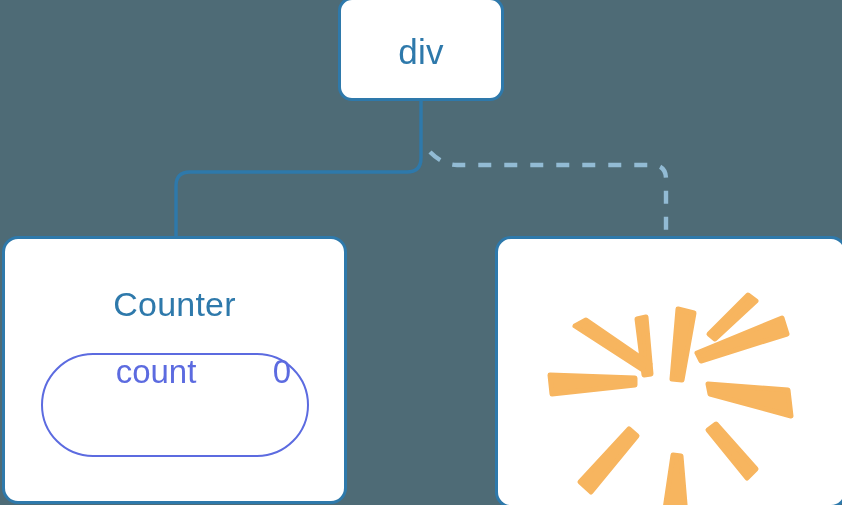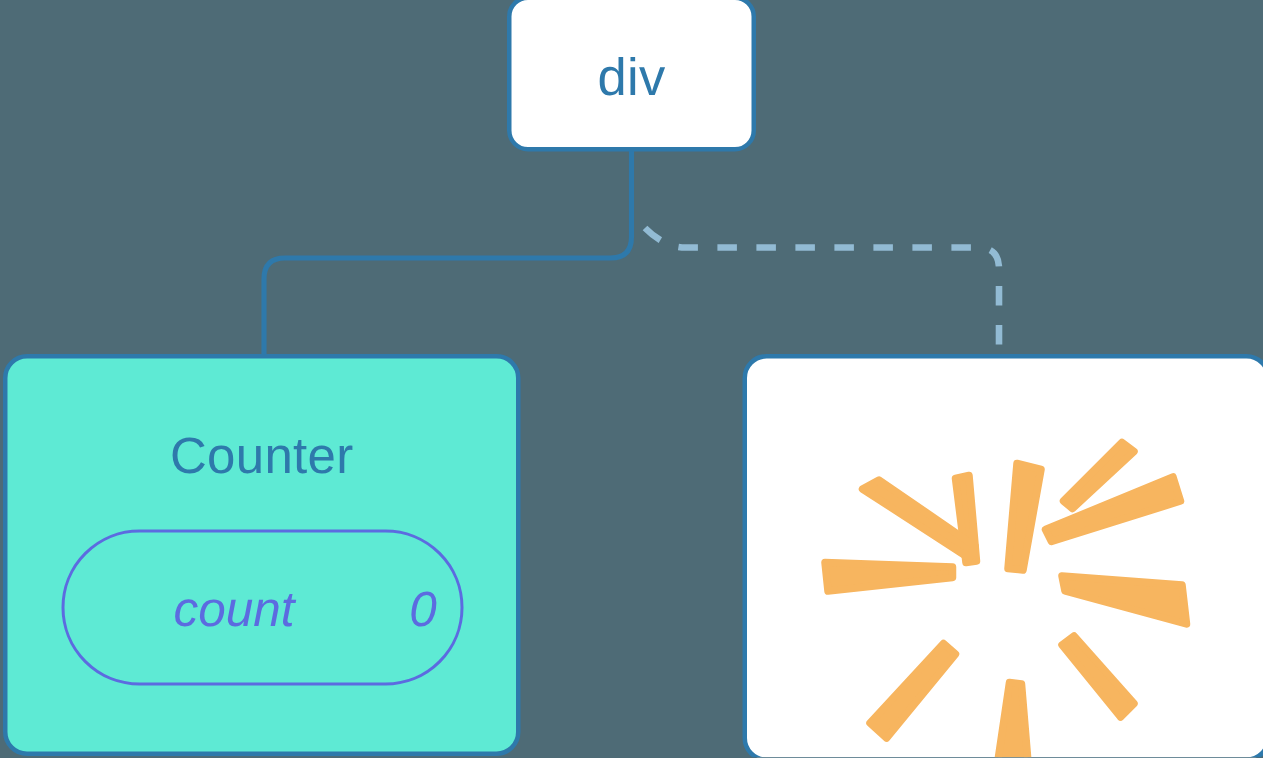--- a/index.html
+++ b/index.html
@@ -68,22 +68,21 @@
   }
   .state-pill {
     position: relative;
     margin-top: 32px;
     width: 268px;
     height: 104px;
     border: 2px solid #5c6be0;
     border-radius: 52px;
     box-sizing: border-box;
     display: flex;
-    align-items: center;
-    font-style: italic;
+    align-items: flex-start;
   }
   .pill-key, .pill-value {
     display: flex;
     align-items: center;
     justify-content: center;
     color: #5c6be0;
     font-size: 33px;
     line-height: 1;
   }
   .pill-key {
@@ -122,21 +121,21 @@
 
     <path d="M 421 101 L 421 158 Q 421 172 407 172 L 190 172 Q 176 172 176 186 L 176 238" fill="none" stroke="#2e79ab" stroke-width="3.4" stroke-linecap="round"></path>
 
     <path d="M 430 152 Q 443 165 457 165 L 652 165 Q 666 165 666 179 L 666 238" fill="none" stroke="#92bbd4" stroke-width="4.4" stroke-linecap="butt" stroke-dasharray="13 13"></path>
   </svg>
 
   <div class="node-card" id="node-div" style="border-color: rgb(46, 121, 171); background: rgb(255, 255, 255);">
     <span class="node-title" style="color: rgb(46, 121, 171);">div</span>
   </div>
 
-  <div class="node-card" id="node-counter" style="border-color: rgb(46, 121, 171); background: #5eead4;">
+  <div class="node-card" id="node-counter" style="border-color: rgb(46, 121, 171); background: #ffffff;">
     <span class="node-title" style="color: rgb(46, 121, 171);">Counter</span>
     <div class="state-pill" style="border-color: rgb(92, 107, 224);">
       <span class="pill-key" style="color: rgb(92, 107, 224);">count</span>
       <span class="pill-divider" style="background: rgb(92, 107, 224);"></span>
       <span class="pill-value" style="color: rgb(92, 107, 224);">0</span>
     </div>
   </div>
 
   <div class="node-card" id="node-sparkle" style="border-color: rgb(46, 121, 171); background: rgb(255, 255, 255);">
     <svg id="sparkle-svg" width="352" height="272" viewBox="0 0 352 272" aria-hidden="true">

